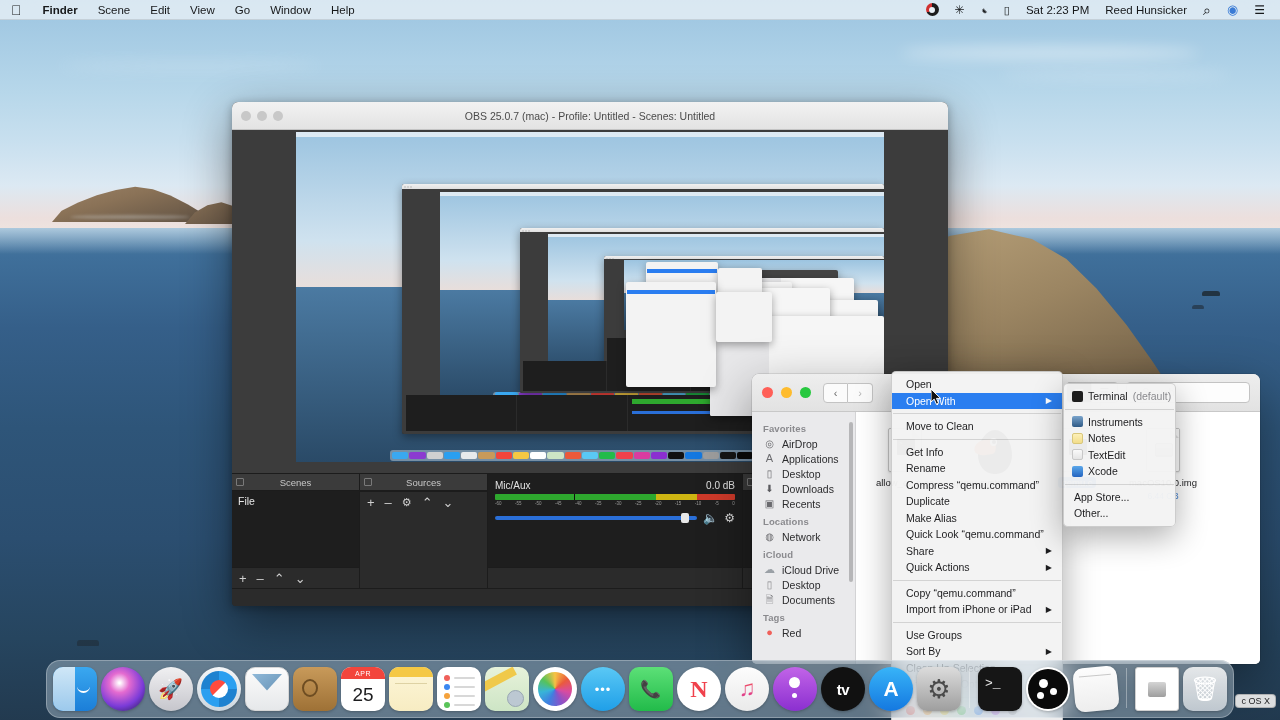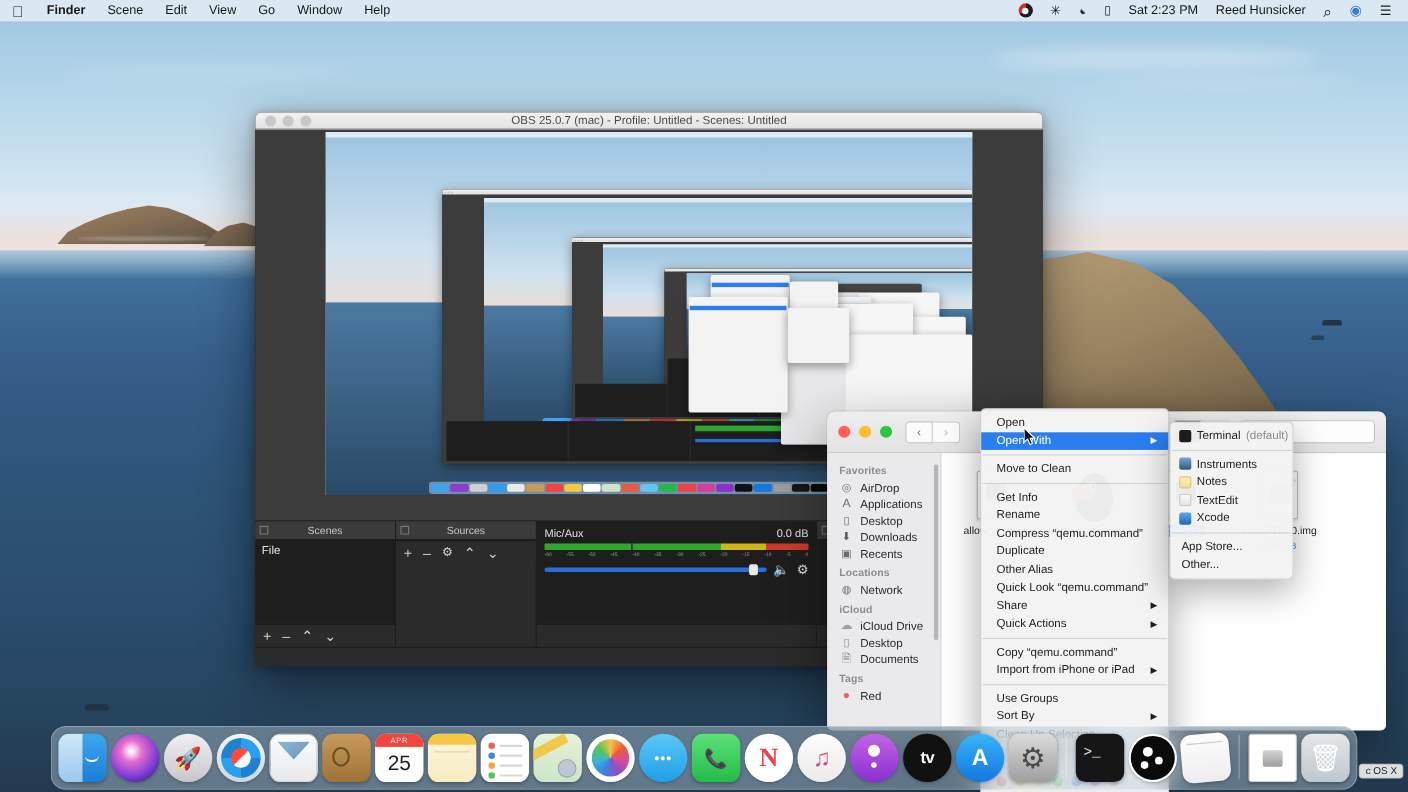--- a/index.html
+++ b/index.html
@@ -99,21 +99,21 @@
   
   #obs-window {
     position: absolute; left: 232px; top: 102px; width: 716px; height: 504px;
     background: #2b2b2b;
     border-radius: 6px 6px 4px 4px;
     box-shadow: 0 16px 48px rgba(0,0,0,.45), 0 2px 10px rgba(0,0,0,.3);
     overflow: hidden; z-index: 10;
     display: flex; flex-direction: column;
   }
   .obs-titlebar {
-    height: 16px; flex: none;
+    height: 28px; flex: none;
     background: linear-gradient(to bottom, #f2f2f2, #e3e3e3);
     border-bottom: 1px solid #c4c4c4;
     display: flex; align-items: center; position: relative;
   }
   .tl-group { display: flex; gap: 6px; padding-left: 9px; }
   .tl { width: 10px; height: 10px; border-radius: 50%; background: #c8c8c8; }
   .obs-title {
     position: absolute; left: 0; right: 0; text-align: center;
     font-size: 10.5px; color: #4b4b4b;
   }
@@ -930,21 +930,21 @@
   <div class="cm-item">
     <span>Rename</span>
   </div>
   <div class="cm-item">
     <span>Compress “qemu.command”</span>
   </div>
   <div class="cm-item">
     <span>Duplicate</span>
   </div>
   <div class="cm-item">
-    <span>Other Alias</span>
+    <span>Make Alias</span>
   </div>
   <div class="cm-item">
     <span>Quick Look “qemu.command”</span>
   </div>
   <div class="cm-item">
     <span>Share</span>
     <span class="arw">▶</span>
   </div>
   <div class="cm-item">
     <span>Quick Actions</span>

